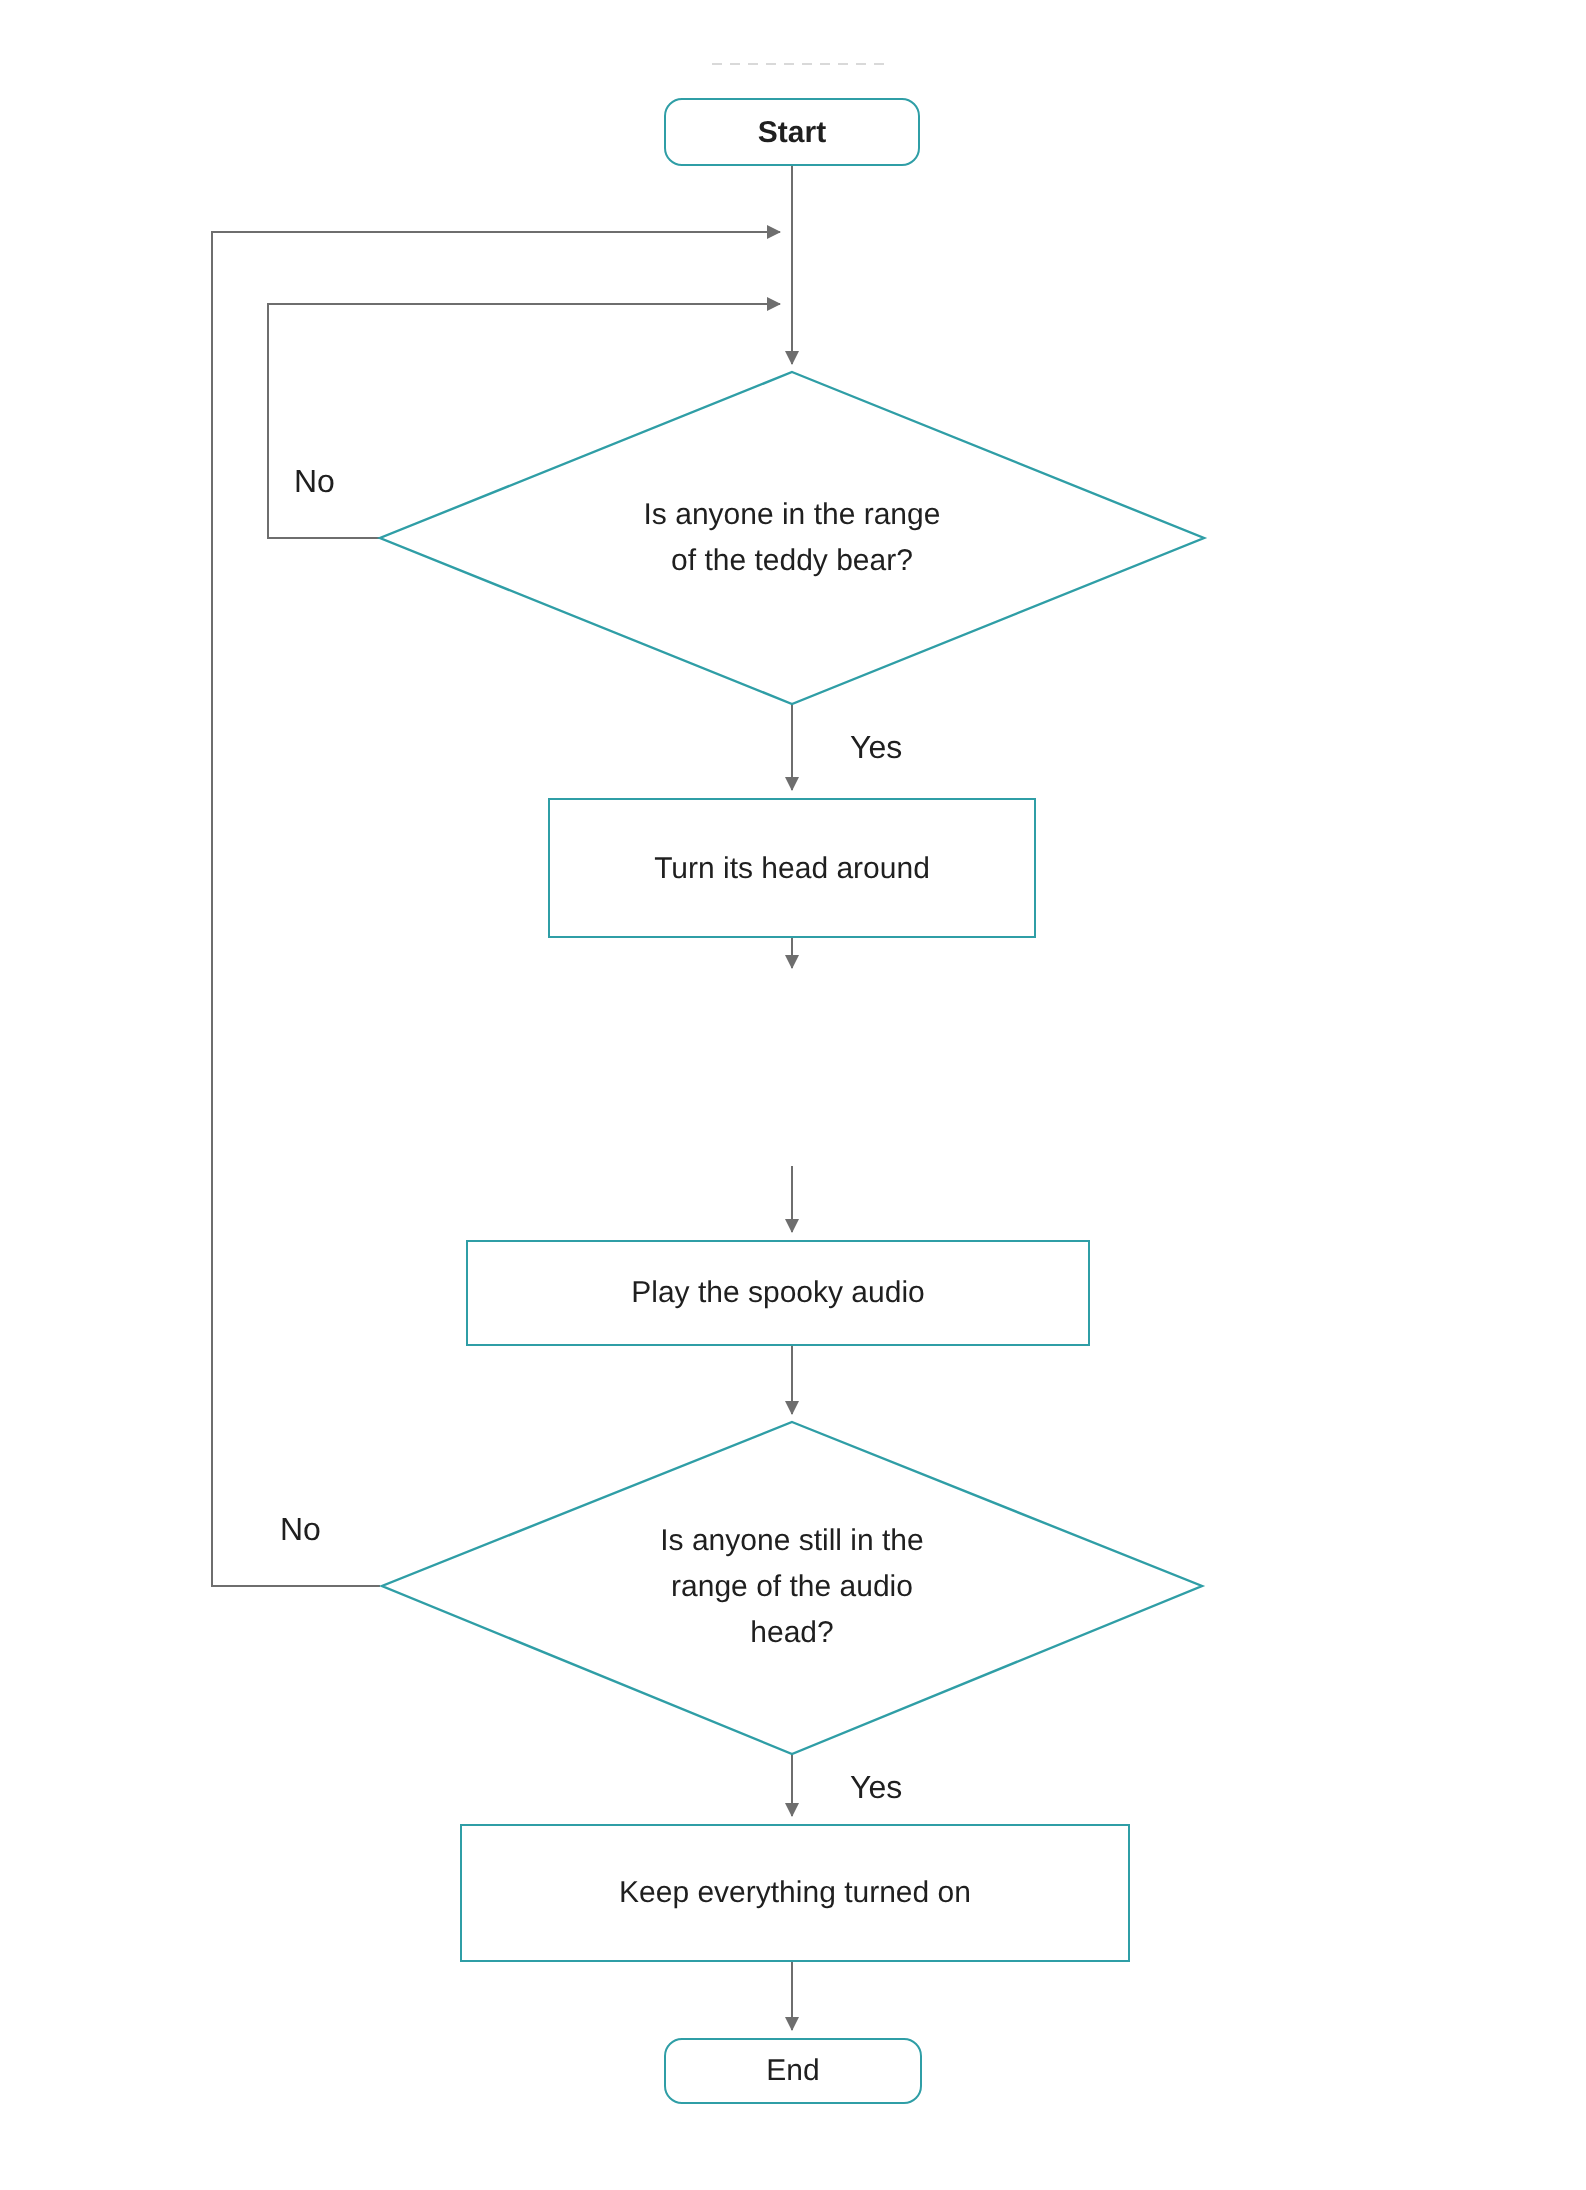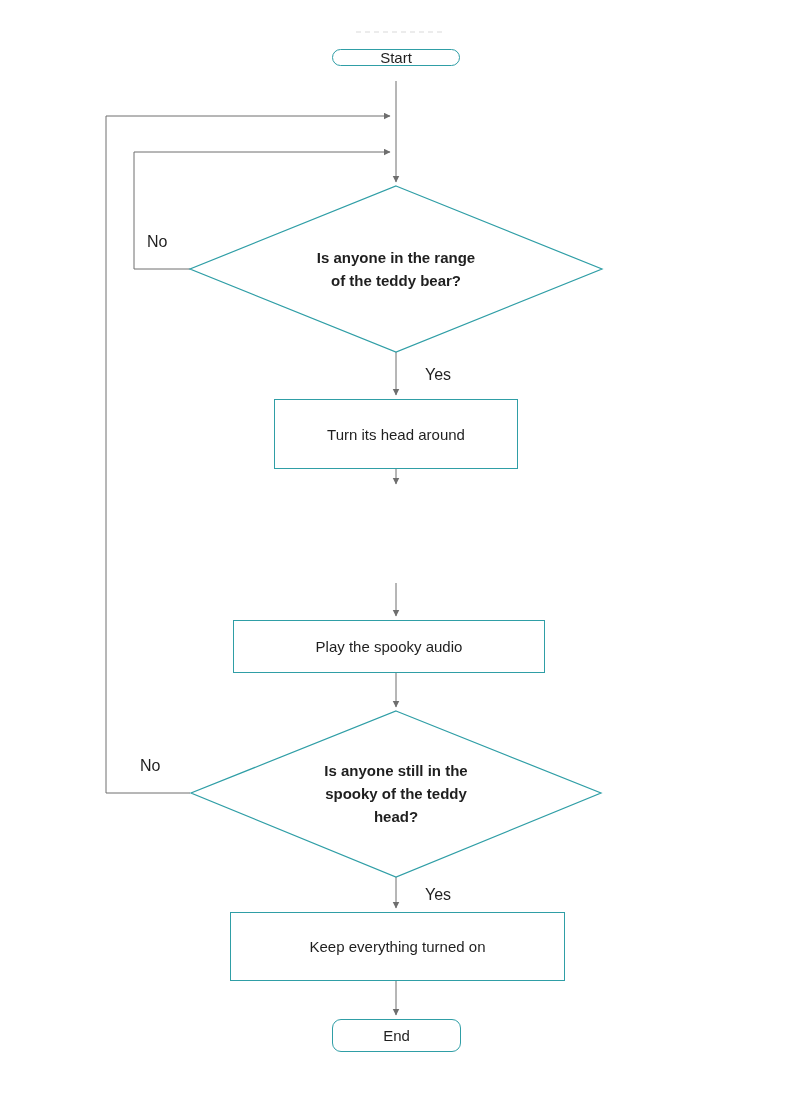--- a/index.html
+++ b/index.html
@@ -61,21 +61,20 @@
   }
   .diamond-text {
     position: absolute;
     display: flex;
     flex-direction: column;
     align-items: center;
     justify-content: center;
     font-size: 15px;
     line-height: 23px;
     pointer-events: none;
-    font-weight: bold;
   }
   .line-txt {
     white-space: pre;
   }
   .edge-label {
     position: absolute;
     font-size: 16px;
     line-height: 18px;
     white-space: pre;
   }
@@ -101,41 +100,41 @@
     <path class="connector" d="M396,672 L396,707" marker-end="url(#arrow)"></path>
     <path class="connector" d="M396,877 L396,908" marker-end="url(#arrow)"></path>
     <path class="connector" d="M396,980 L396,1015" marker-end="url(#arrow)"></path>
     <path class="connector" d="M190,269 L134,269 L134,152 L390,152" marker-end="url(#arrow)"></path>
     <path class="connector" d="M190,793 L106,793 L106,116 L390,116" marker-end="url(#arrow)"></path>
 
     <polygon class="diamond" points="396,186 602,269 396,352 190,269"></polygon>
     <polygon class="diamond" points="396,711 601,793 396,877 191,793"></polygon>
   </svg>
 
-  <div class="node terminator" style="left:332px; top:49px; width:128px; height:17px;">
+  <div class="node terminator" style="left:332px; top:49px; width:128px; height:34px;font-weight:bold;">
     <div class="line-txt">Start</div>
   </div>
 
   <div class="diamond-text" style="left:276px; top:244px; width:240px; height:50px;">
     <div class="line-txt">Is anyone in the range</div>
     <div class="line-txt">of the teddy bear?</div>
   </div>
 
   <div class="node" style="left:274px; top:399px; width:244px; height:70px;">
     <div class="line-txt">Turn its head around</div>
   </div>
 
 
   <div class="node" style="left:233px; top:620px; width:312px; height:53px;">
     <div class="line-txt">Play the spooky audio</div>
   </div>
 
   <div class="diamond-text" style="left:286px; top:756px; width:220px; height:74px;">
     <div class="line-txt">Is anyone still in the</div>
-    <div class="line-txt">spooky of the teddy</div>
+    <div class="line-txt">range of the audio</div>
     <div class="line-txt">head?</div>
   </div>
 
   <div class="node terminator" style="left:332px; top:1019px; width:129px; height:33px;">
     <div class="line-txt">End</div>
   </div>
 
   <div class="node" style="left:230px; top:912px; width:335px; height:69px;">
     <div class="line-txt">Keep everything turned on</div>
   </div>

